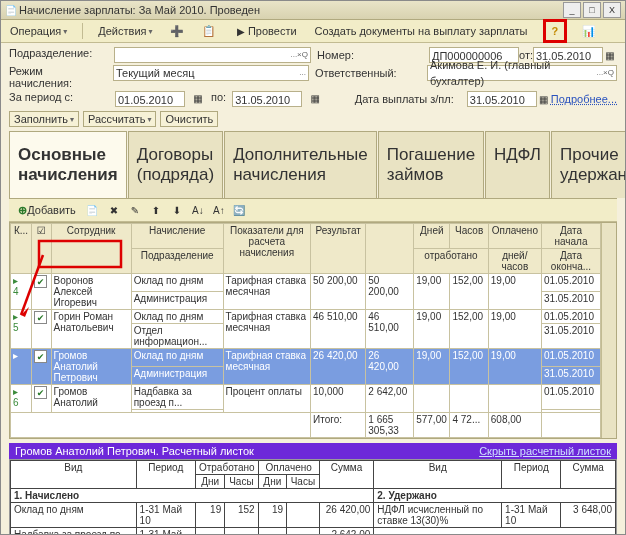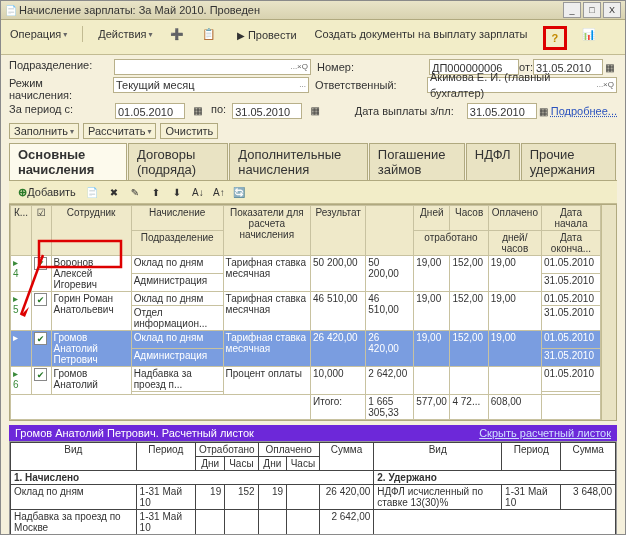--- a/index.html
+++ b/index.html
@@ -1,38 +1,38 @@
 <!DOCTYPE html>
 <html><head>
 <meta charset="utf-8">
 <style>
   html,body{margin:0;padding:0;font-family:Tahoma,Arial,sans-serif;font-size:11px;background:#f5f0dc;color:#333}
   body{width:626px;height:535px;overflow:hidden;box-sizing:border-box;border:1px solid #8a8a8a}
   .titlebar{height:18px;background:linear-gradient(#e9e4c8,#d8d2b0);display:flex;align-items:center;padding:0 4px;font-size:11px;border-bottom:1px solid #b0a97f}
   .titlebar .title{flex:1}
   .winbtn{width:16px;height:14px;margin-left:2px;display:flex;align-items:center;justify-content:center;border:1px solid #999;background:#eee;font-size:9px;line-height:1}
-  .toolbar{height:22px;background:#f2edc8;display:flex;align-items:flex-start;padding:6px 4px;border-bottom:1px solid #c2bb92;font-size:11px;gap:8px}
+  .toolbar{height:22px;background:#f2edc8;display:flex;align-items:center;padding:0 4px;border-bottom:1px solid #c2bb92;font-size:11px;gap:8px}
   .tbtn{display:flex;align-items:center;padding:1px 4px;border:1px solid transparent;cursor:pointer}
   .tbtn.dd::after{content:"▾";font-size:8px;margin-left:2px;color:#666}
   .sep{width:1px;height:16px;background:#c2bb92;margin:0 2px}
   .icon{width:14px;height:14px;display:inline-flex;align-items:center;justify-content:center;font-size:10px}
   .red-box{border:3px solid #d00;padding:1px;margin:0 2px}
   .form{padding:4px 8px}
   .row{display:flex;align-items:flex-start;margin-bottom:2px;gap:6px}
   .lbl{width:100px;color:#333;font-size:11px}
   .lbl2{width:112px;color:#333;font-size:11px;text-align:left}
   .fld{border:1px solid #b8b08a;background:#fff;height:16px;line-height:16px;padding:0 2px;font-size:11px;box-sizing:border-box}
   .fld.sel{display:flex;align-items:center}
   .fld .dd{margin-left:auto;font-size:8px;color:#666}
   .rightcol{margin-left:auto;display:flex;align-items:center;gap:0}
   .link{color:#2a52be;text-decoration:underline dotted;cursor:pointer}
   .secbtns{display:flex;gap:4px;margin:4px 0}
   .secbtns .tbtn{border:1px solid #b0a97f;background:#f6f1d6}
   .tabs{display:flex;border-bottom:1px solid #b0a97f;margin-top:2px}
-  .tab{padding:3px 8px;border:1px solid #b0a97f;border-bottom:none;background:#e9e3c3;margin-right:1px;font-size:13px;cursor:pointer}
+  .tab{padding:13px 8px;border:1px solid #b0a97f;border-bottom:none;background:#e9e3c3;margin-right:1px;font-size:17px;cursor:pointer}
   .tab.active{background:#fdfaed;font-weight:bold}
   .gridtb{height:22px;background:#f2edc8;display:flex;align-items:center;padding:0 4px;border-bottom:1px solid #c2bb92;gap:3px}
   .gridtb .ico{width:16px;height:16px;display:flex;align-items:center;justify-content:center;border:1px solid transparent;font-size:10px}
   .gridwrap{border:1px solid #b0a97f;background:#fff}
   table.grid{border-collapse:collapse;width:100%;font-size:10px}
   table.grid th,table.grid td{border:1px solid #c8c2a0;padding:1px 2px;vertical-align:top;text-align:left}
   table.grid th{background:#efe9c9;font-weight:normal;text-align:center}
   tr.selrow td{background:#7a9de0!important;color:#fff}
   .cb{width:11px;height:11px;border:1px solid #888;background:#fff;display:inline-flex;align-items:center;justify-content:center;font-size:9px;color:#2a7a2a}
   .arrow-cell{color:#3a8a3a;font-size:10px;text-align:center}

